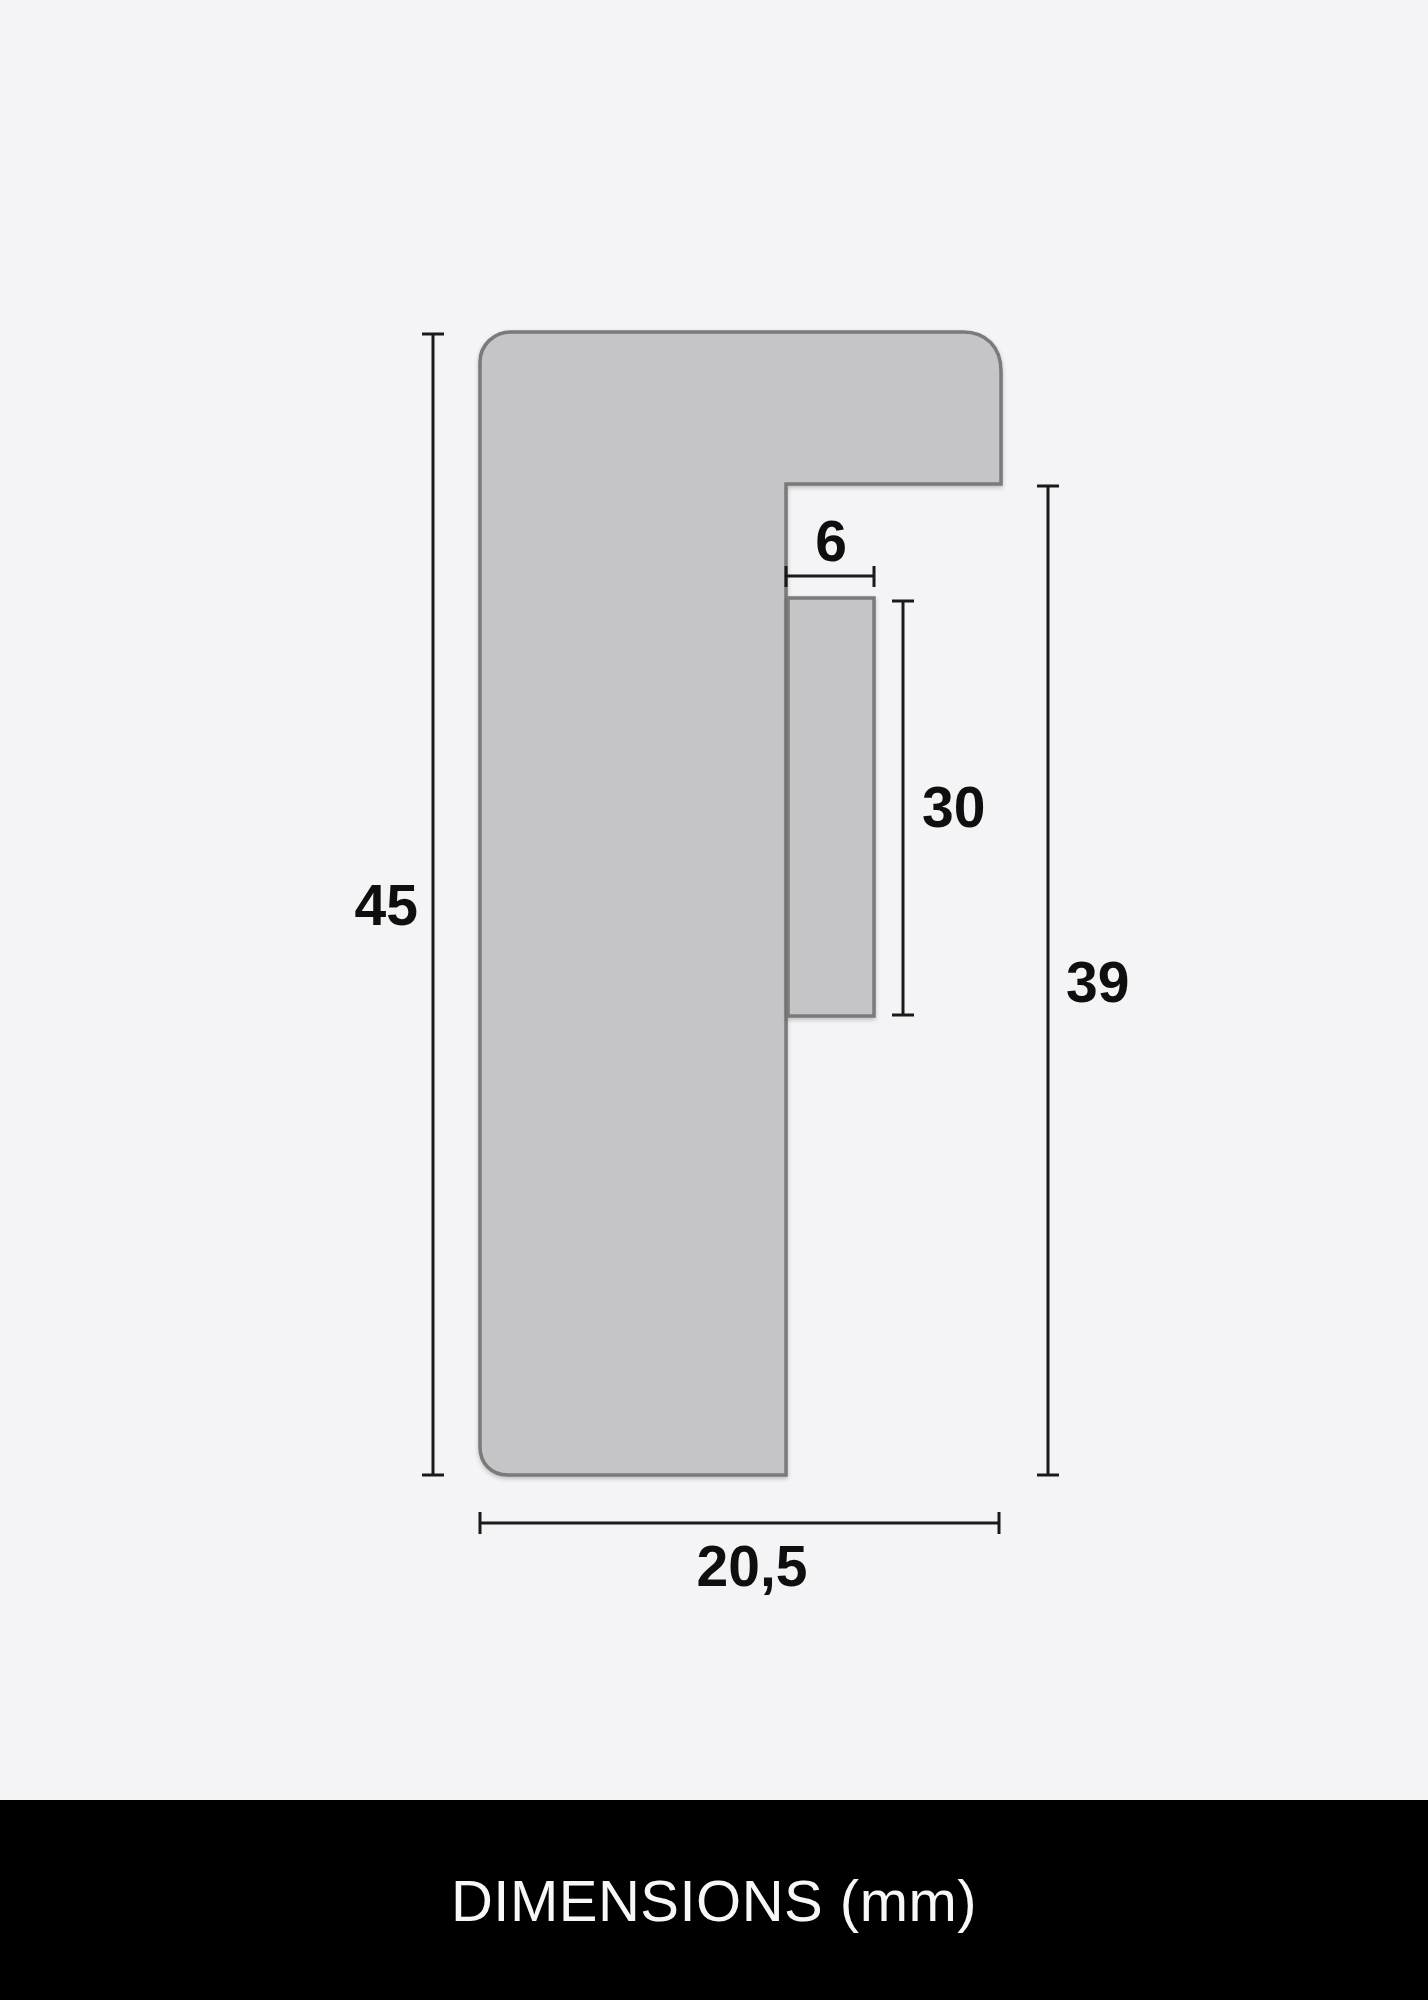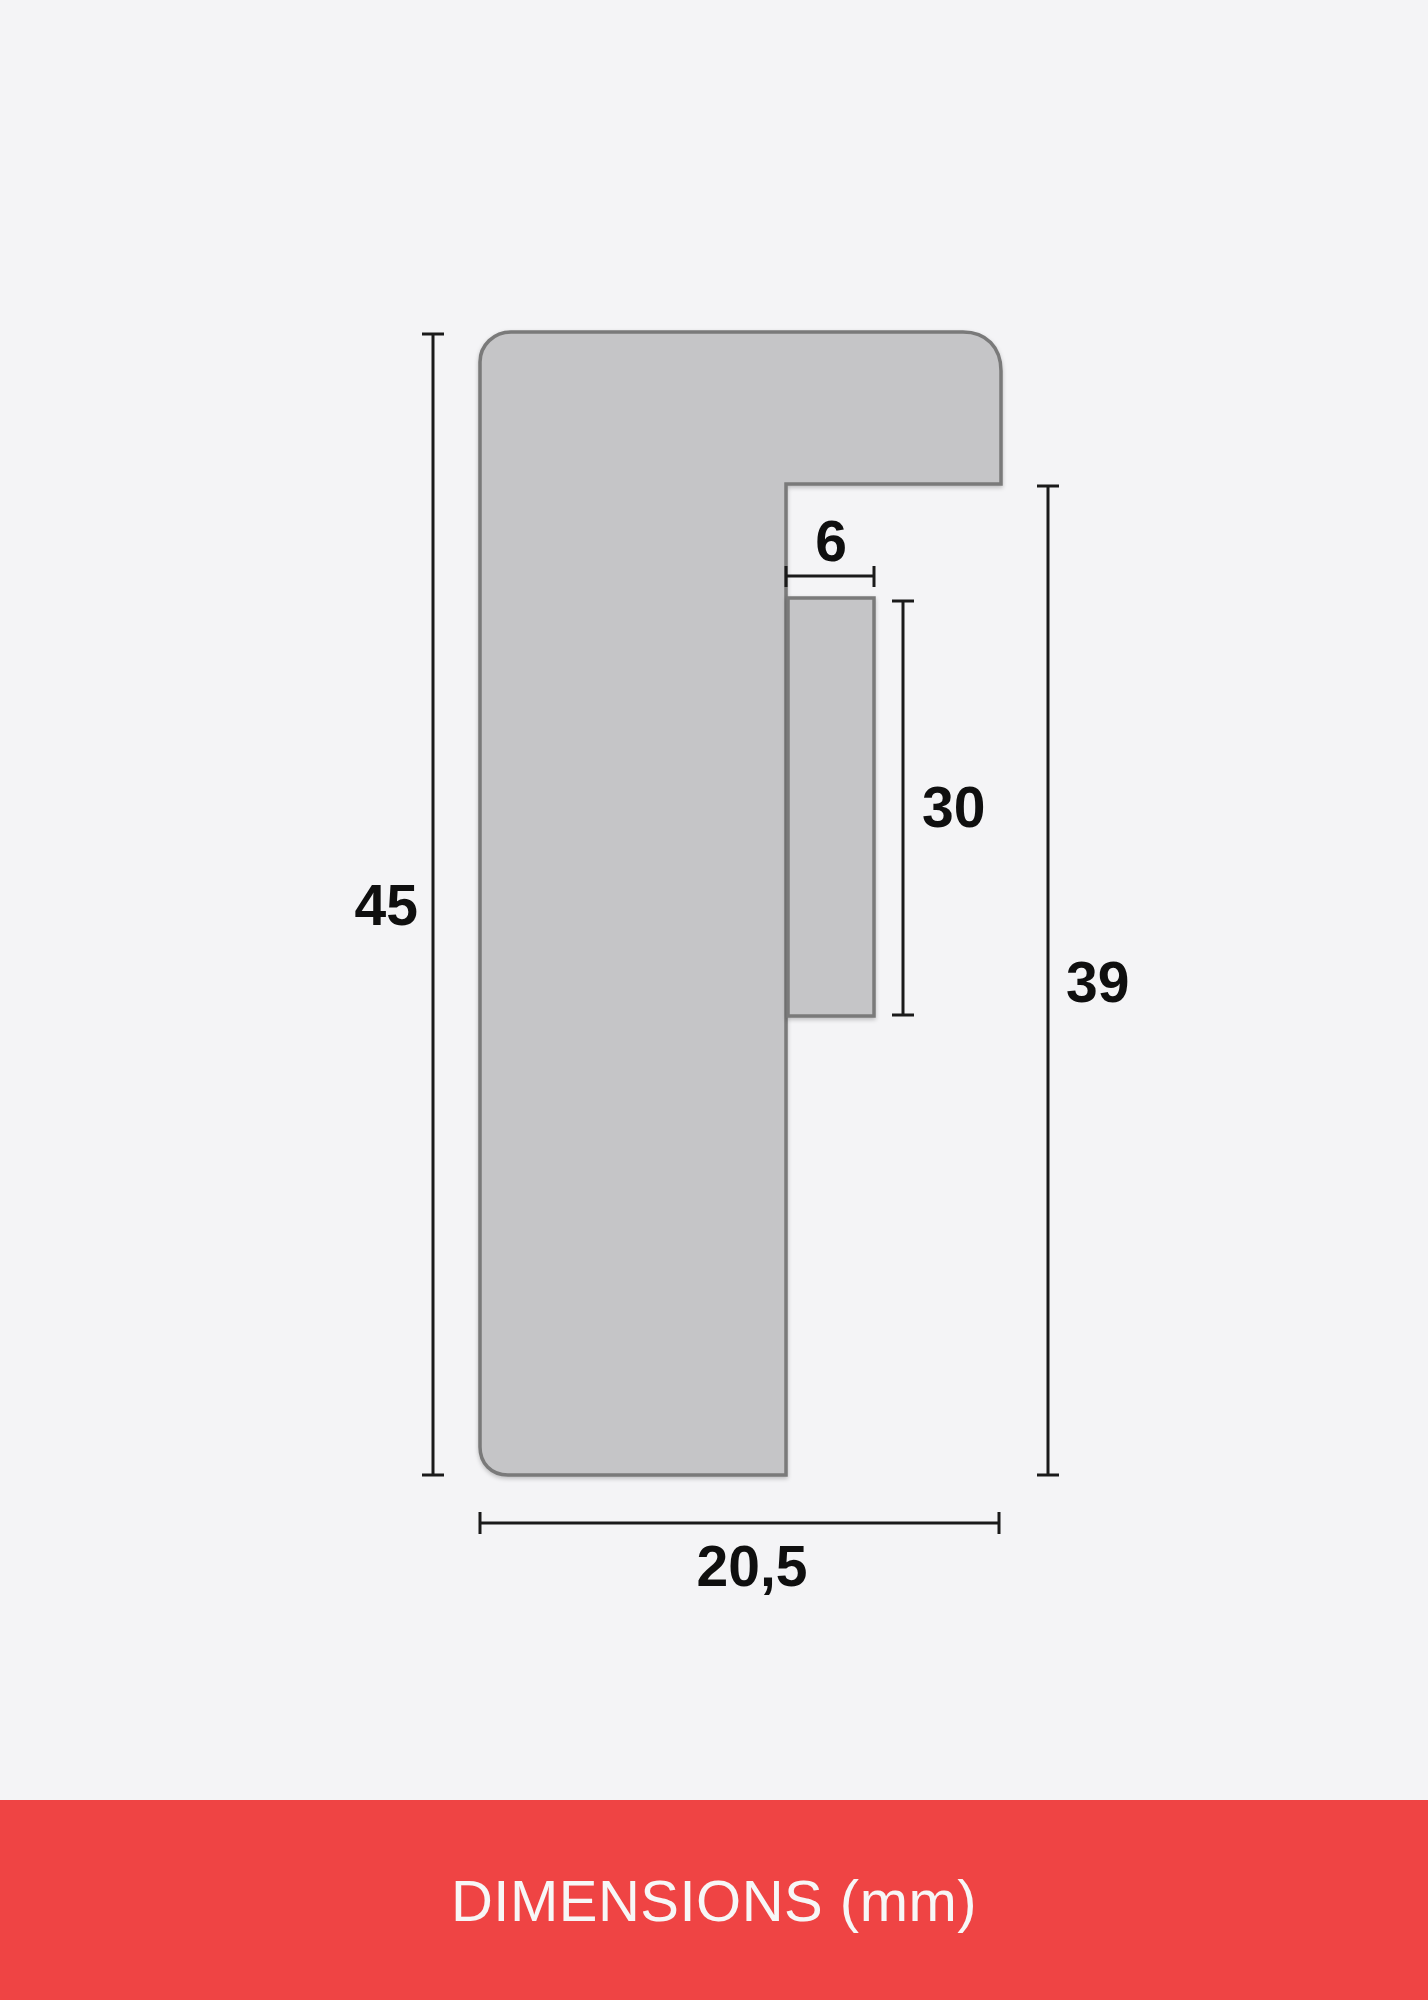--- a/index.html
+++ b/index.html
@@ -38,21 +38,21 @@
     font-family:"Liberation Sans", sans-serif;
     font-size:57px;
     font-weight:700;
   }
   .footer-bar{
     position:absolute;
     left:0;
     top:1800px;
     width:1428px;
     height:200px;
-    background:#ef4444;
+    background:#000000;
     display:flex;
     align-items:center;
     justify-content:center;
   }
   .footer-label{
     color:#f7f7f7;
     font-size:58px;
     font-weight:400;
     letter-spacing:0.5px;
   }

